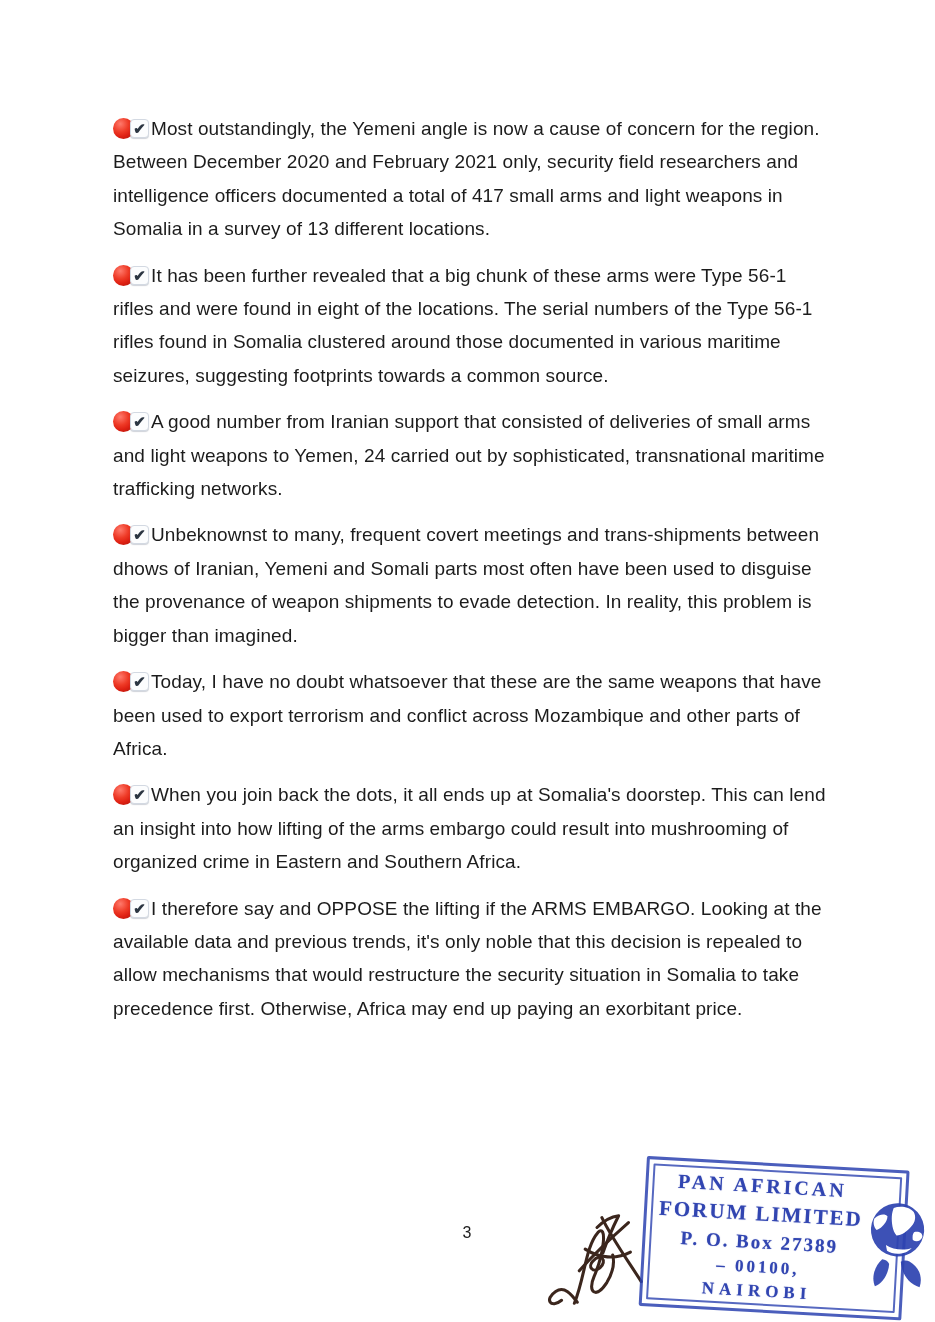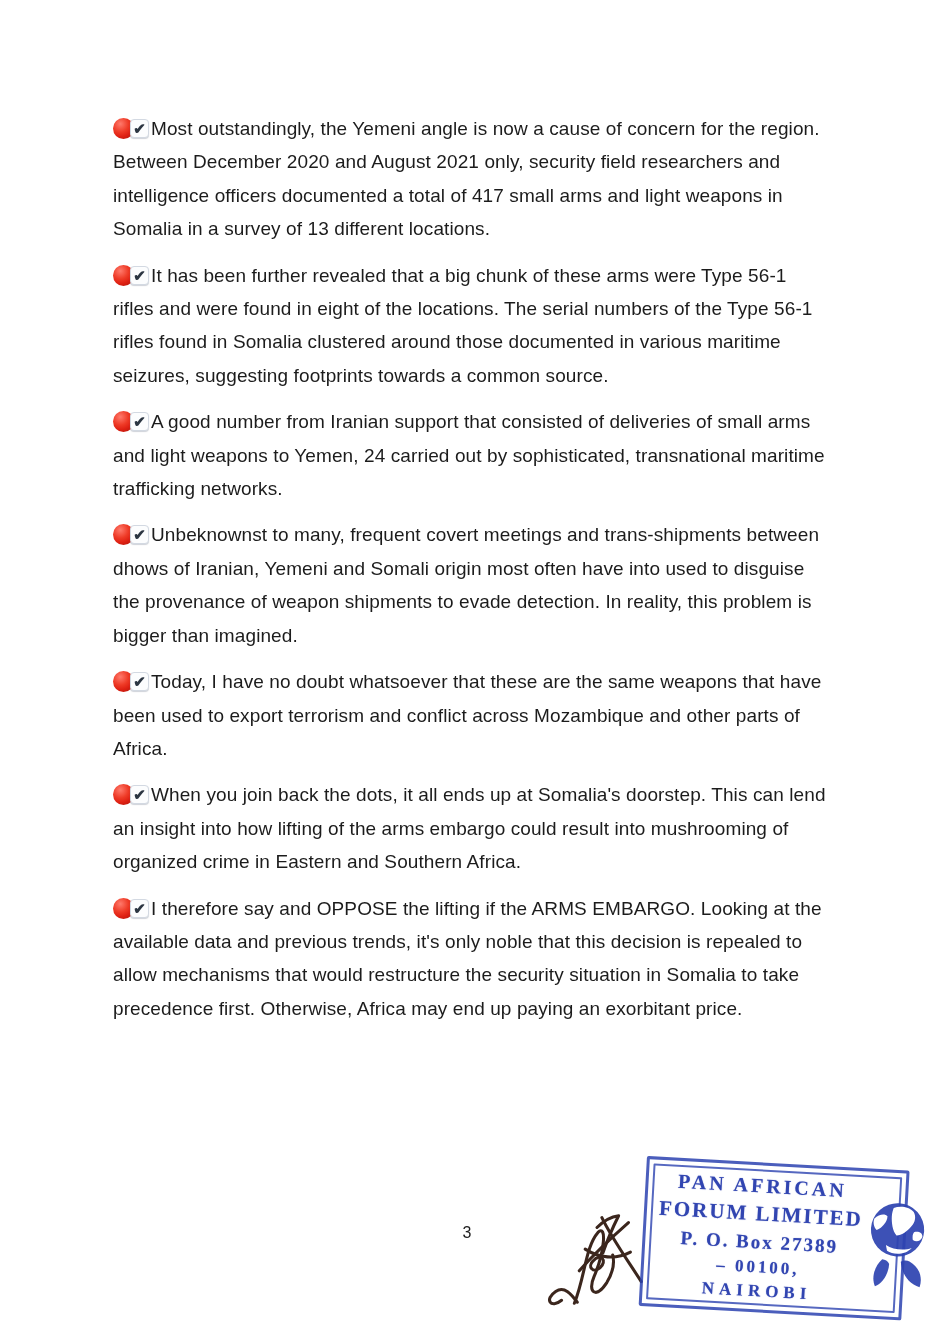--- a/index.html
+++ b/index.html
@@ -119,42 +119,42 @@
   }
 </style>
 </head>
 <body>
 
 <div class="content">
   <p class="para">
     <span class="bullet">
         <span class="dot"></span>
         <span class="check">✔</span>
-      </span><span class="ptext">Most outstandingly, the Yemeni angle is now a cause of concern for the region. Between December 2020 and August 2021 only, security field researchers and intelligence officers documented a total of 417 small arms and light weapons in Somalia in a survey of 13 different locations.</span>
+      </span><span class="ptext">Most outstandingly, the Yemeni angle is now a cause of concern for the region. Between December 2020 and February 2021 only, security field researchers and intelligence officers documented a total of 417 small arms and light weapons in Somalia in a survey of 13 different locations.</span>
   </p>
 
   <p class="para">
     <span class="bullet">
         <span class="dot"></span>
         <span class="check">✔</span>
       </span><span class="ptext">It has been further revealed that a big chunk of these arms were Type 56-1 rifles and were found in eight of the locations. The serial numbers of the Type 56-1 rifles found in Somalia clustered around those documented in various maritime seizures, suggesting footprints towards a common source.</span>
   </p>
 
   <p class="para">
     <span class="bullet">
         <span class="dot"></span>
         <span class="check">✔</span>
       </span><span class="ptext">A good number from Iranian support that consisted of deliveries of small arms and light weapons to Yemen, 24 carried out by sophisticated, transnational maritime trafficking networks.</span>
   </p>
 
   <p class="para">
     <span class="bullet">
         <span class="dot"></span>
         <span class="check">✔</span>
-      </span><span class="ptext">Unbeknownst to many, frequent covert meetings and trans-shipments between dhows of Iranian, Yemeni and Somali origin most often have into used to disguise the provenance of weapon shipments to evade detection. In reality, this problem is bigger than imagined.</span>
+      </span><span class="ptext">Unbeknownst to many, frequent covert meetings and trans-shipments between dhows of Iranian, Yemeni and Somali parts most often have been used to disguise the provenance of weapon shipments to evade detection. In reality, this problem is bigger than imagined.</span>
   </p>
 
   <p class="para">
     <span class="bullet">
         <span class="dot"></span>
         <span class="check">✔</span>
       </span><span class="ptext">Today, I have no doubt whatsoever that these are the same weapons that have been used to export terrorism and conflict across Mozambique and other parts of Africa.</span>
   </p>
 
   <p class="para">

